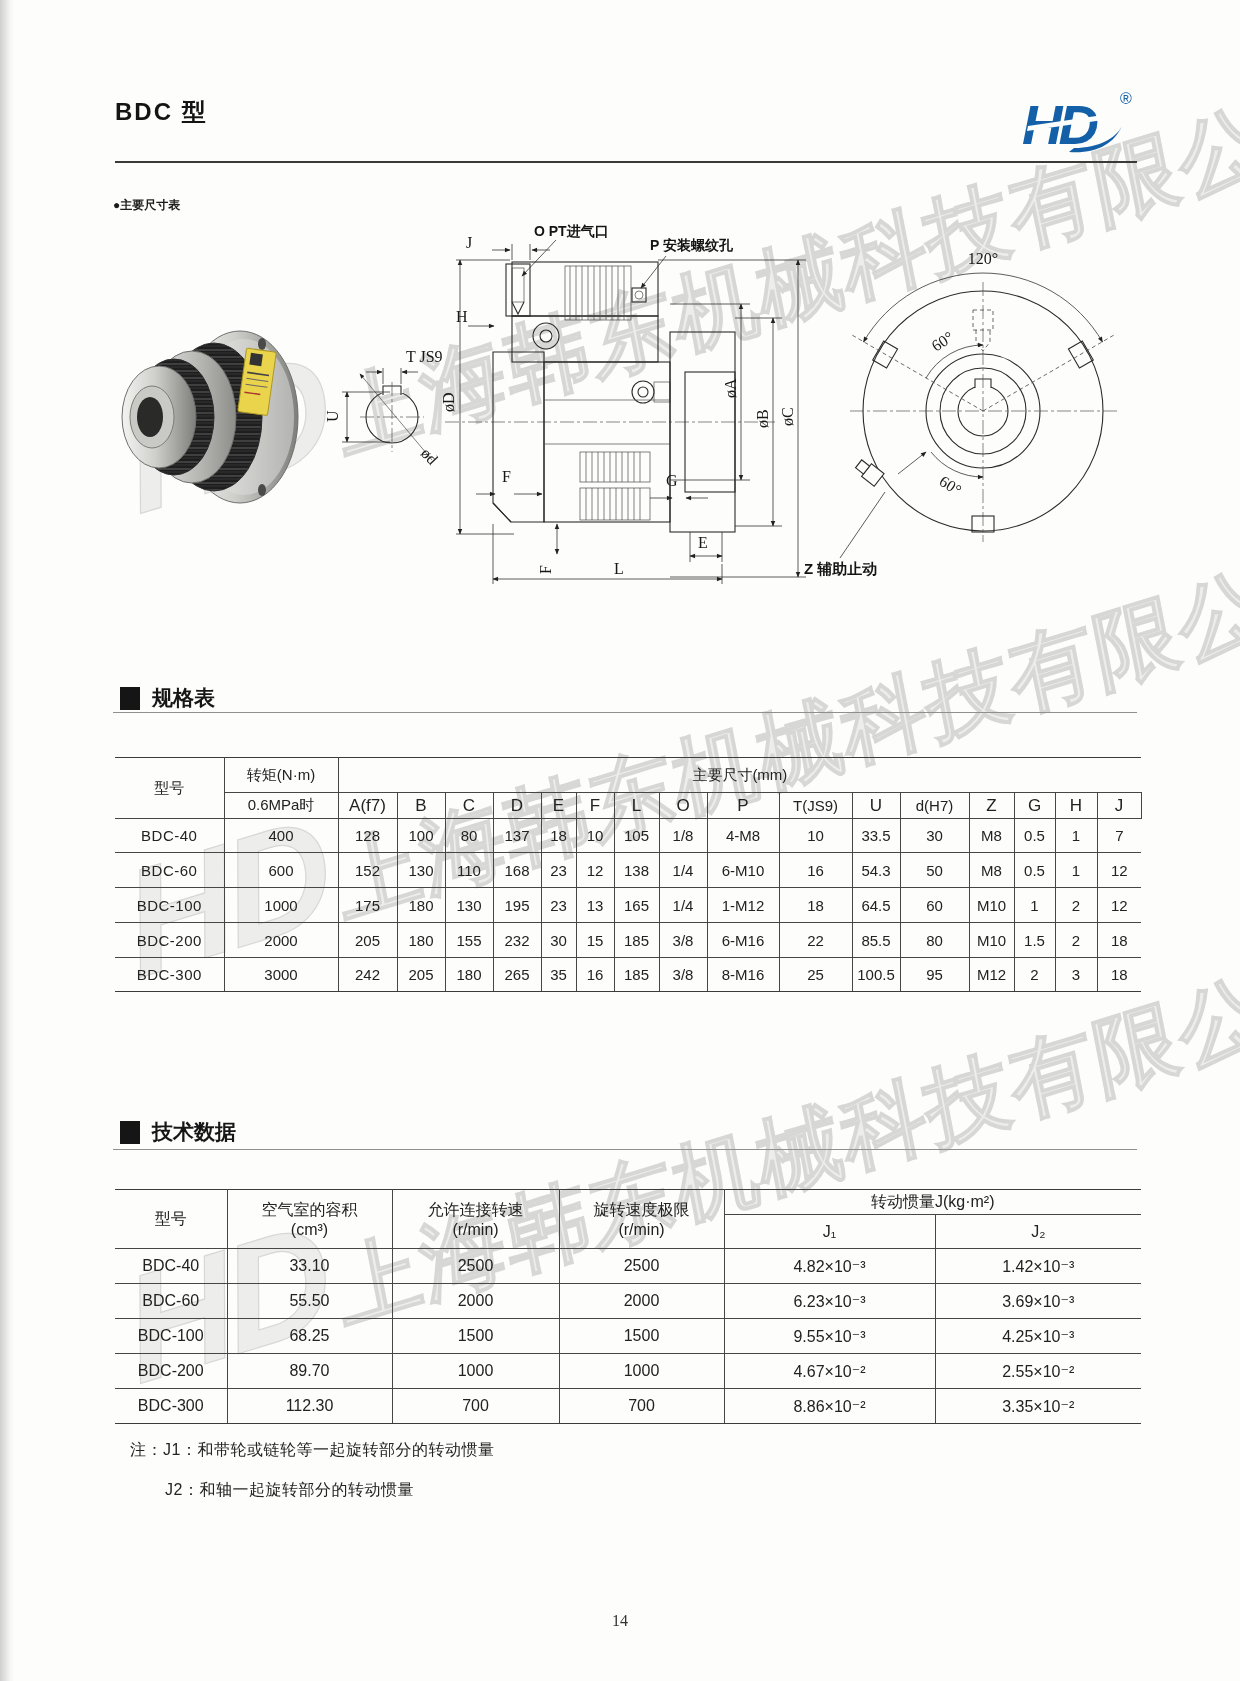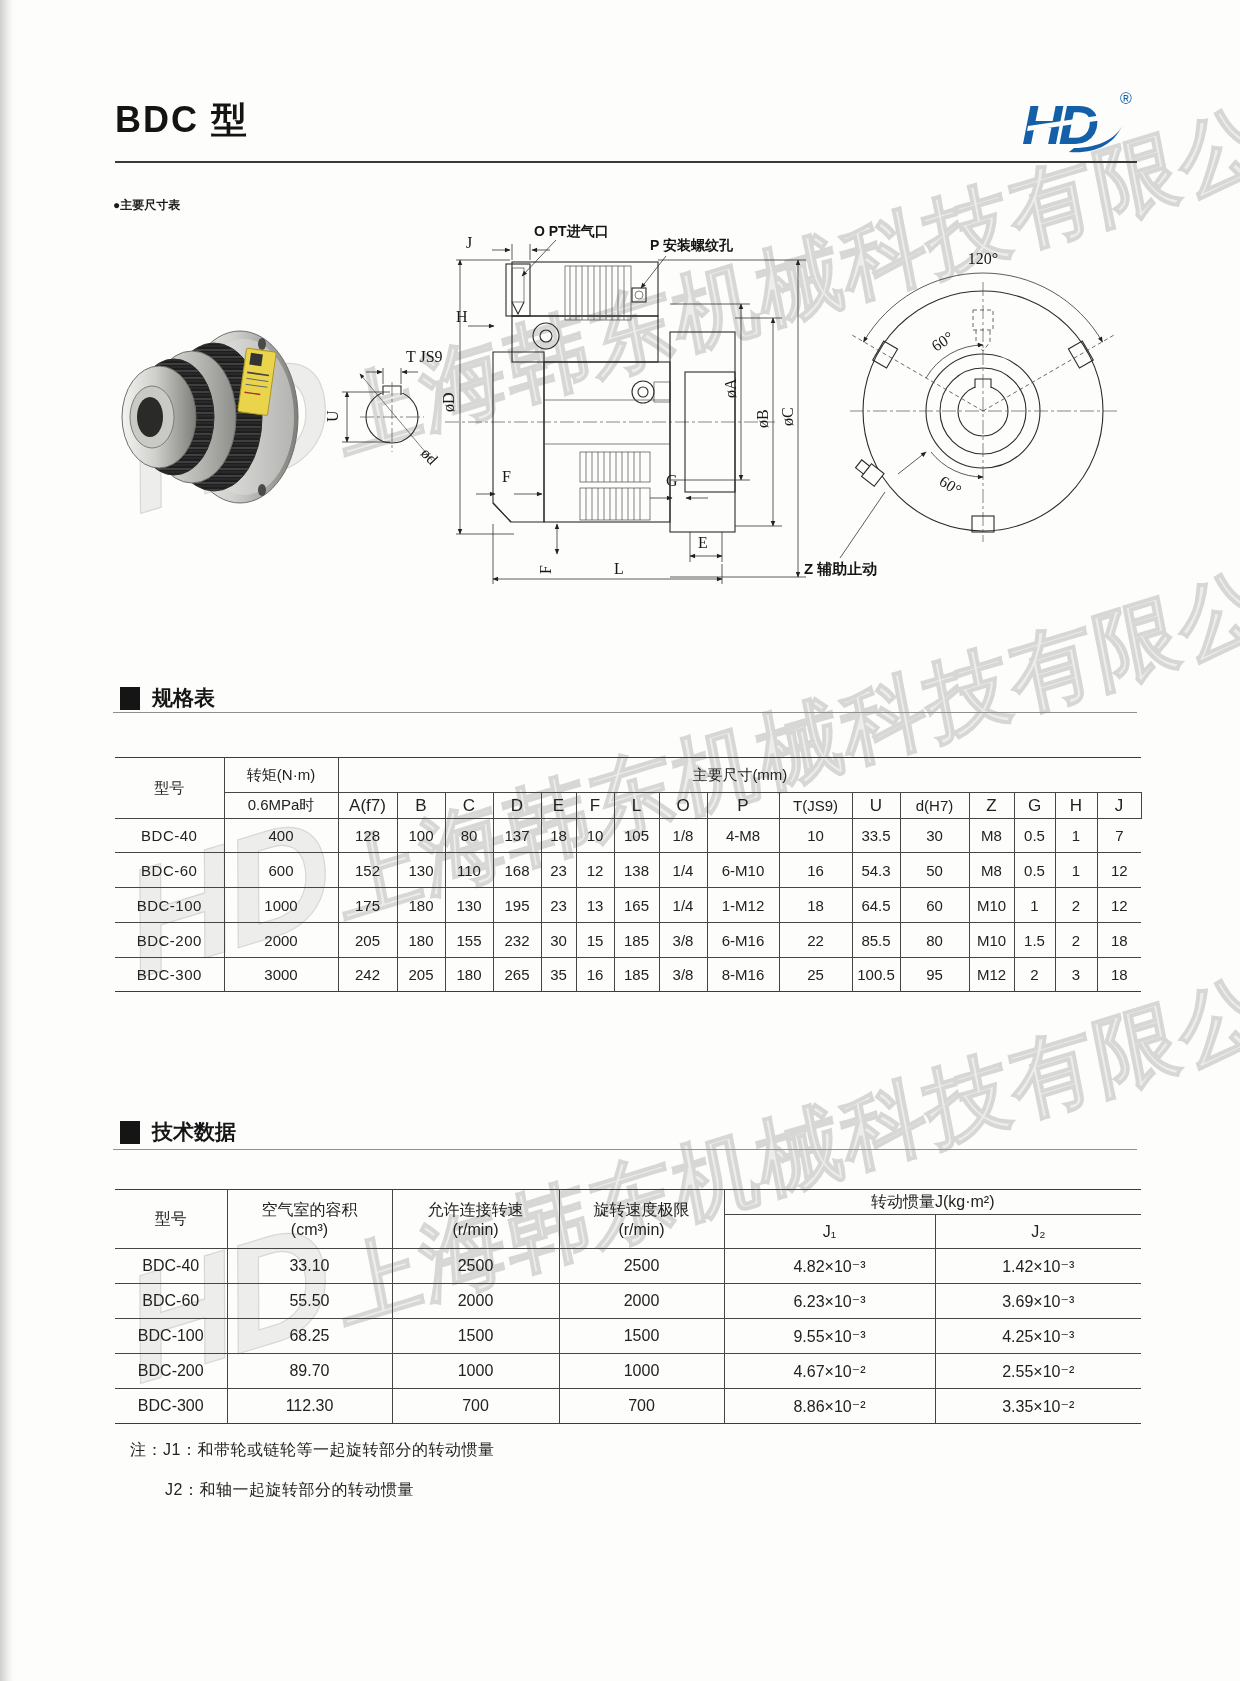--- a/index.html
+++ b/index.html
@@ -8,21 +8,21 @@
   
   .scan-edge{position:absolute;left:0;top:0;width:14px;height:100%;
              background:linear-gradient(to right,#cfcfcf,#f4f4f2 70%,rgba(255,255,255,0));z-index:3;}
   
   .wm{position:absolute;z-index:0;white-space:nowrap;transform:rotate(-17deg) skewX(-6deg);
       transform-origin:0 50%;color:#ededec;-webkit-text-stroke:1.2px #d7d7d5;
       font-weight:bold;pointer-events:none;line-height:1;}
   .wm .wm-hd{font-size:150px;font-style:italic;letter-spacing:-6px;margin-right:10px;}
   .wm .wm-cn{font-size:86px;letter-spacing:2px;}
   
-  .title{position:absolute;left:115px;top:96px;font-size:36px;font-weight:bold;color:#141414;
+  .title{position:absolute;left:115px;top:96px;font-size:24px;font-weight:bold;color:#141414;
          letter-spacing:2px;z-index:1;}
   .title-rule{position:absolute;left:115px;top:161px;width:1022px;height:2px;background:#3a3a3a;z-index:1;}
   .logo{position:absolute;left:1014px;top:86px;z-index:1;}
   .sec1-head{position:absolute;left:113px;top:197px;font-size:12px;font-weight:bold;color:#1b1b1b;z-index:1;}
   .sec-head{position:absolute;font-size:21px;font-weight:bold;color:#161616;z-index:1;display:flex;align-items:center;gap:12px;}
   .sec-head .sq{width:20px;height:23px;background:#151515;display:inline-block;}
   .thin-rule{position:absolute;left:113px;width:1024px;height:1px;background:#8f8f8f;z-index:1;}
   
   #drawing{position:absolute;left:110px;top:222px;z-index:1;}
   .dwg-lbl{font-family:"Liberation Serif","DejaVu Serif",serif;font-size:16px;fill:#181818;}
@@ -543,13 +543,14 @@
       <td>700</td>
       <td>8.86×10⁻²</td>
       <td class="no-r">3.35×10⁻²</td>
     </tr>
   </tbody>
     </table>
 
   <div class="note" style="left:130px;top:1440px;">注：J1：和带轮或链轮等一起旋转部分的转动惯量</div>
   <div class="note" style="left:165px;top:1468px;margin-top:12px;">J2：和轴一起旋转部分的转动惯量</div>
 
+  <div class="pageno">14</div>
 </div>
 
 </body></html>

